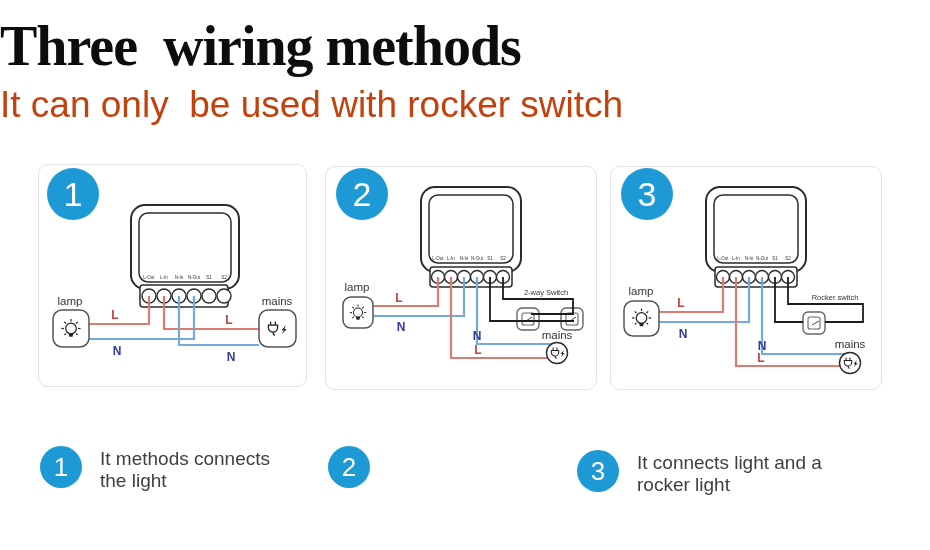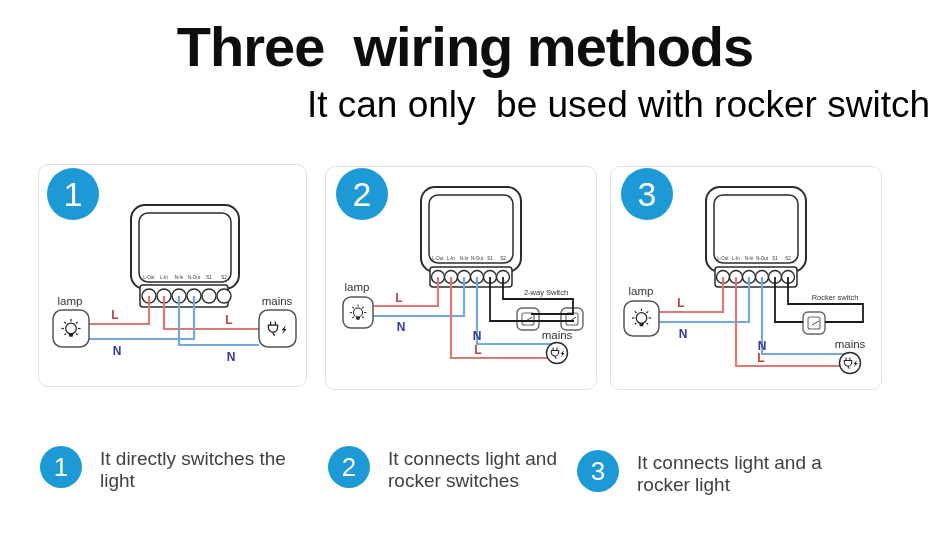--- a/index.html
+++ b/index.html
@@ -1,22 +1,22 @@
 <!DOCTYPE html>
 <html><head>
 <meta charset="utf-8">
 <style>
   html,body{margin:0;padding:0;background:#ffffff;}
   .stage{position:relative;width:930px;height:550px;background:#ffffff;overflow:hidden;
          font-family:"Liberation Sans",sans-serif;}
   
-  .title{position:absolute;top:14px;left:0;width:100%;text-align:center;
-         font-size:56px;font-weight:700;letter-spacing:-1px;color:#0d0d0d;white-space:pre;}
-  .subtitle{position:absolute;top:84px;left:0;width:100%;text-align:right;
-            font-size:37px;font-weight:400;color:#000000;white-space:pre;}
+  .title{position:absolute;top:14px;left:0;width:100%;
+         font-size:56px;font-weight:700;letter-spacing:-1px;color:#0d0d0d;white-space:pre;font-family:Liberation Serif, serif;}
+  .subtitle{position:absolute;top:84px;left:0;width:100%;text-align:left;
+            font-size:37px;font-weight:400;color:#c2410c;white-space:pre;}
   
   .card{position:absolute;background:#fff;border:1.5px solid #e2e2e2;border-radius:10px;}
   .card svg{display:block;}
   #card1{left:38px;top:164px;width:267px;height:221px;}
   #card2{left:325px;top:166px;width:270px;height:222px;}
   #card3{left:610px;top:166px;width:270px;height:222px;}
   
   text{font-family:"Liberation Sans",sans-serif;}
   .badge-num{fill:#ffffff;font-size:34px;}
   .term-label{fill:#333;font-size:4.5px;text-anchor:middle;}
@@ -229,24 +229,23 @@
       <text class="io-label" x="239" y="181">mains</text>
       <text class="wirelbl-l" x="70" y="140">L</text>
       <text class="wirelbl-n" x="72" y="171">N</text>
       <text class="wirelbl-n" x="151" y="183">N</text>
       <text class="wirelbl-l" x="150" y="195">L</text>
     </svg>
   </div>
 
   <div class="caption" id="cap1">
     <div class="cap-badge">1</div>
-    <div class="cap-text">It directly switches the light</div>
+    <div class="cap-text">It methods connects the light</div>
   </div>
   <div class="caption" id="cap2">
     <div class="cap-badge">2</div>
-    <div class="cap-text">It connects light and rocker switches</div>
   </div>
   <div class="caption" id="cap3">
     <div class="cap-badge">3</div>
     <div class="cap-text">It connects light and a rocker light</div>
   </div>
 
 </div>
 
 </body></html>

